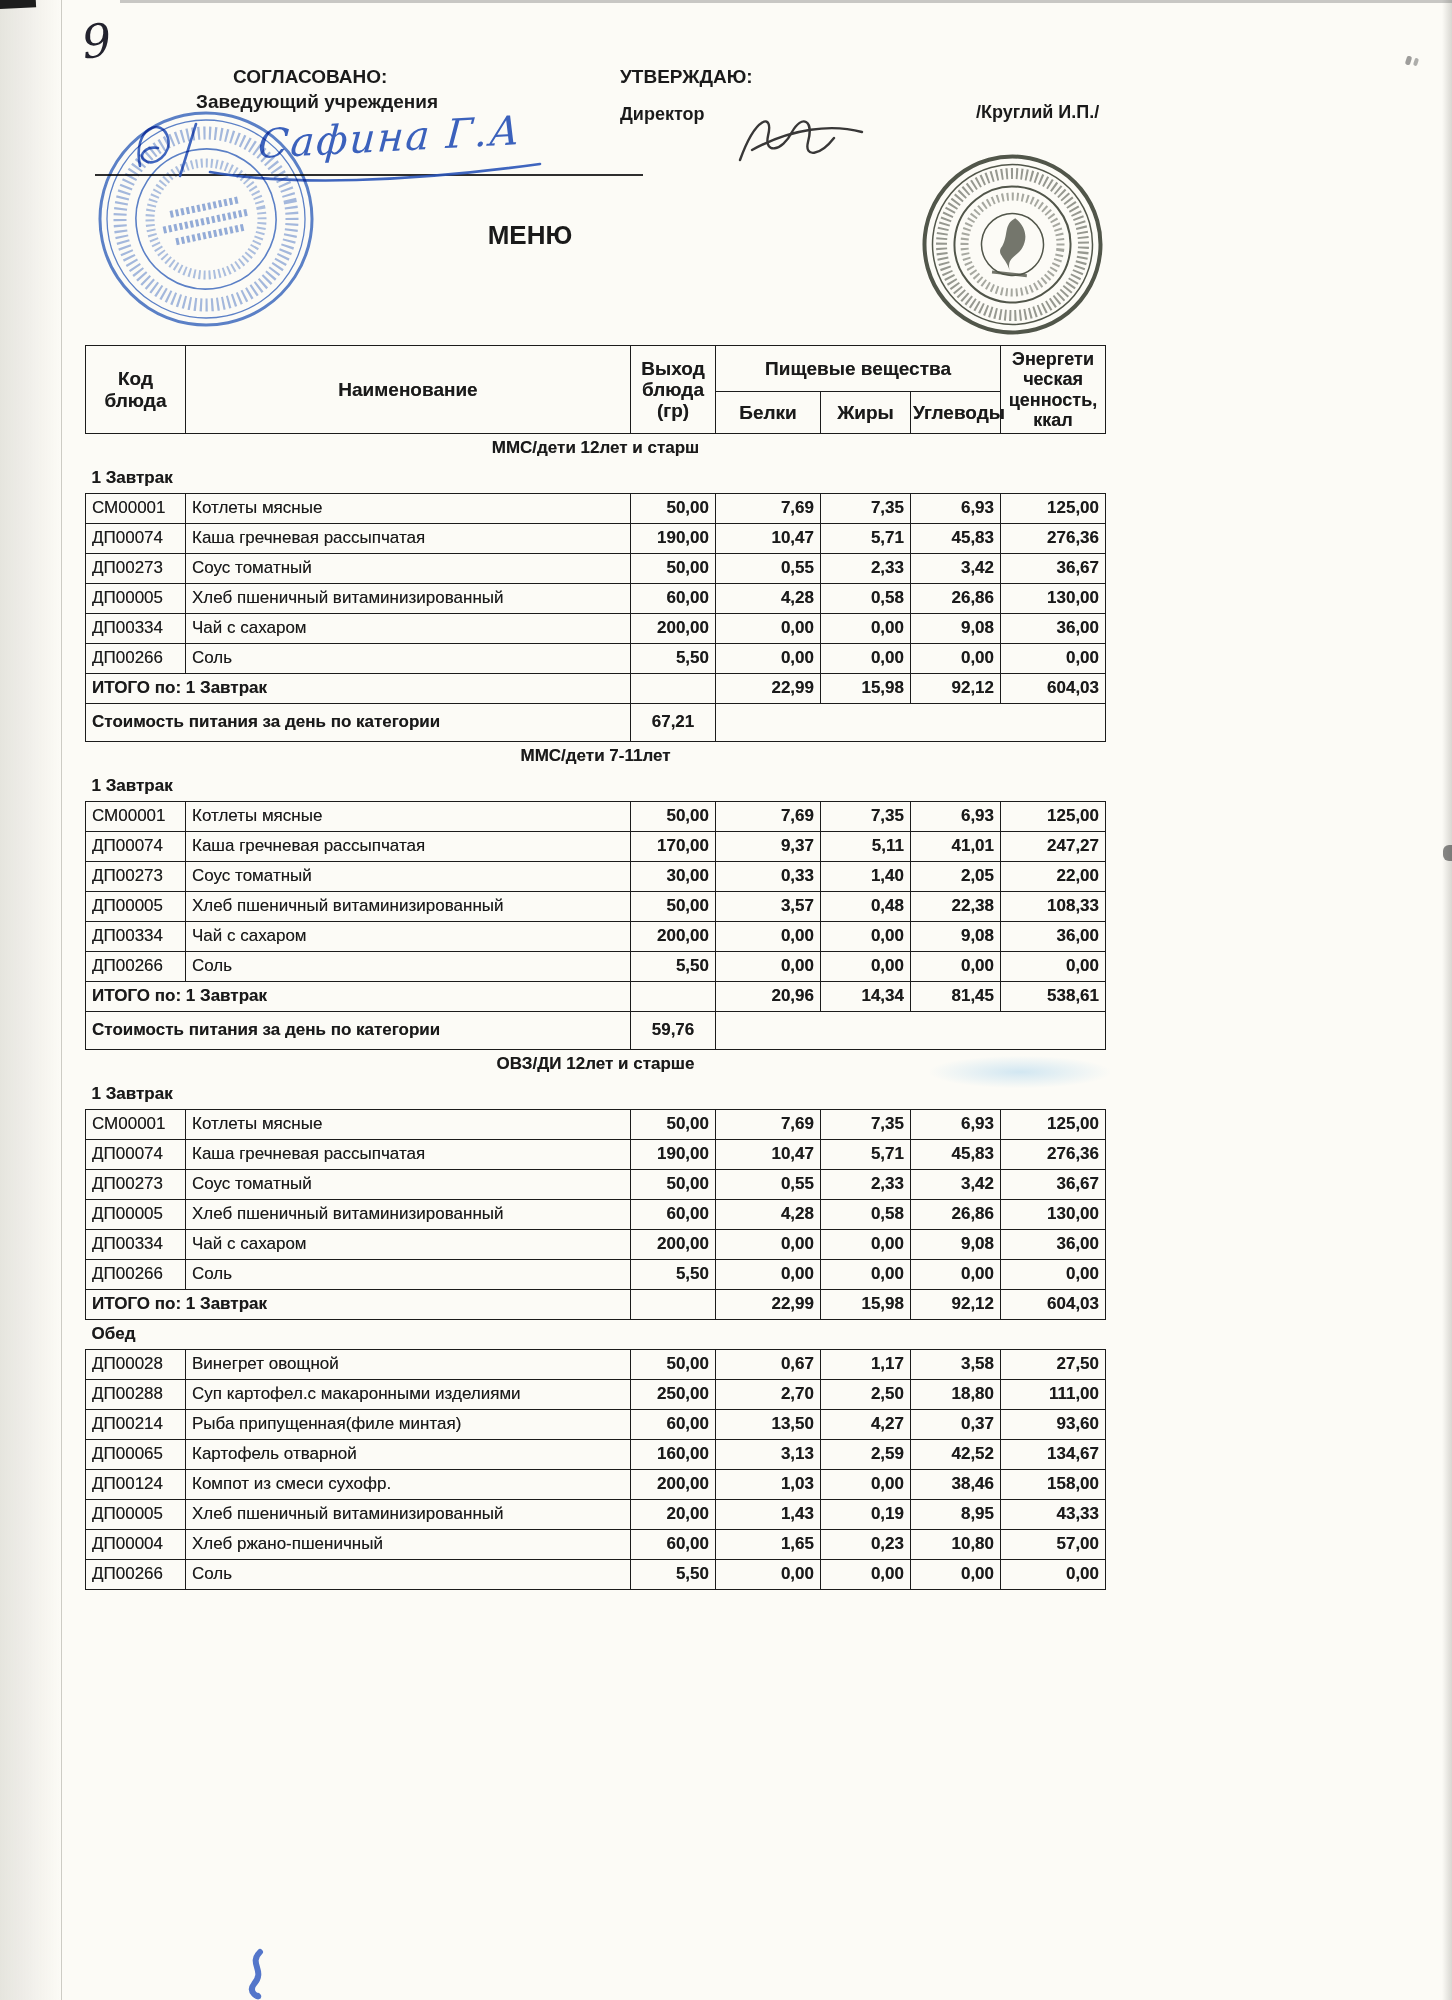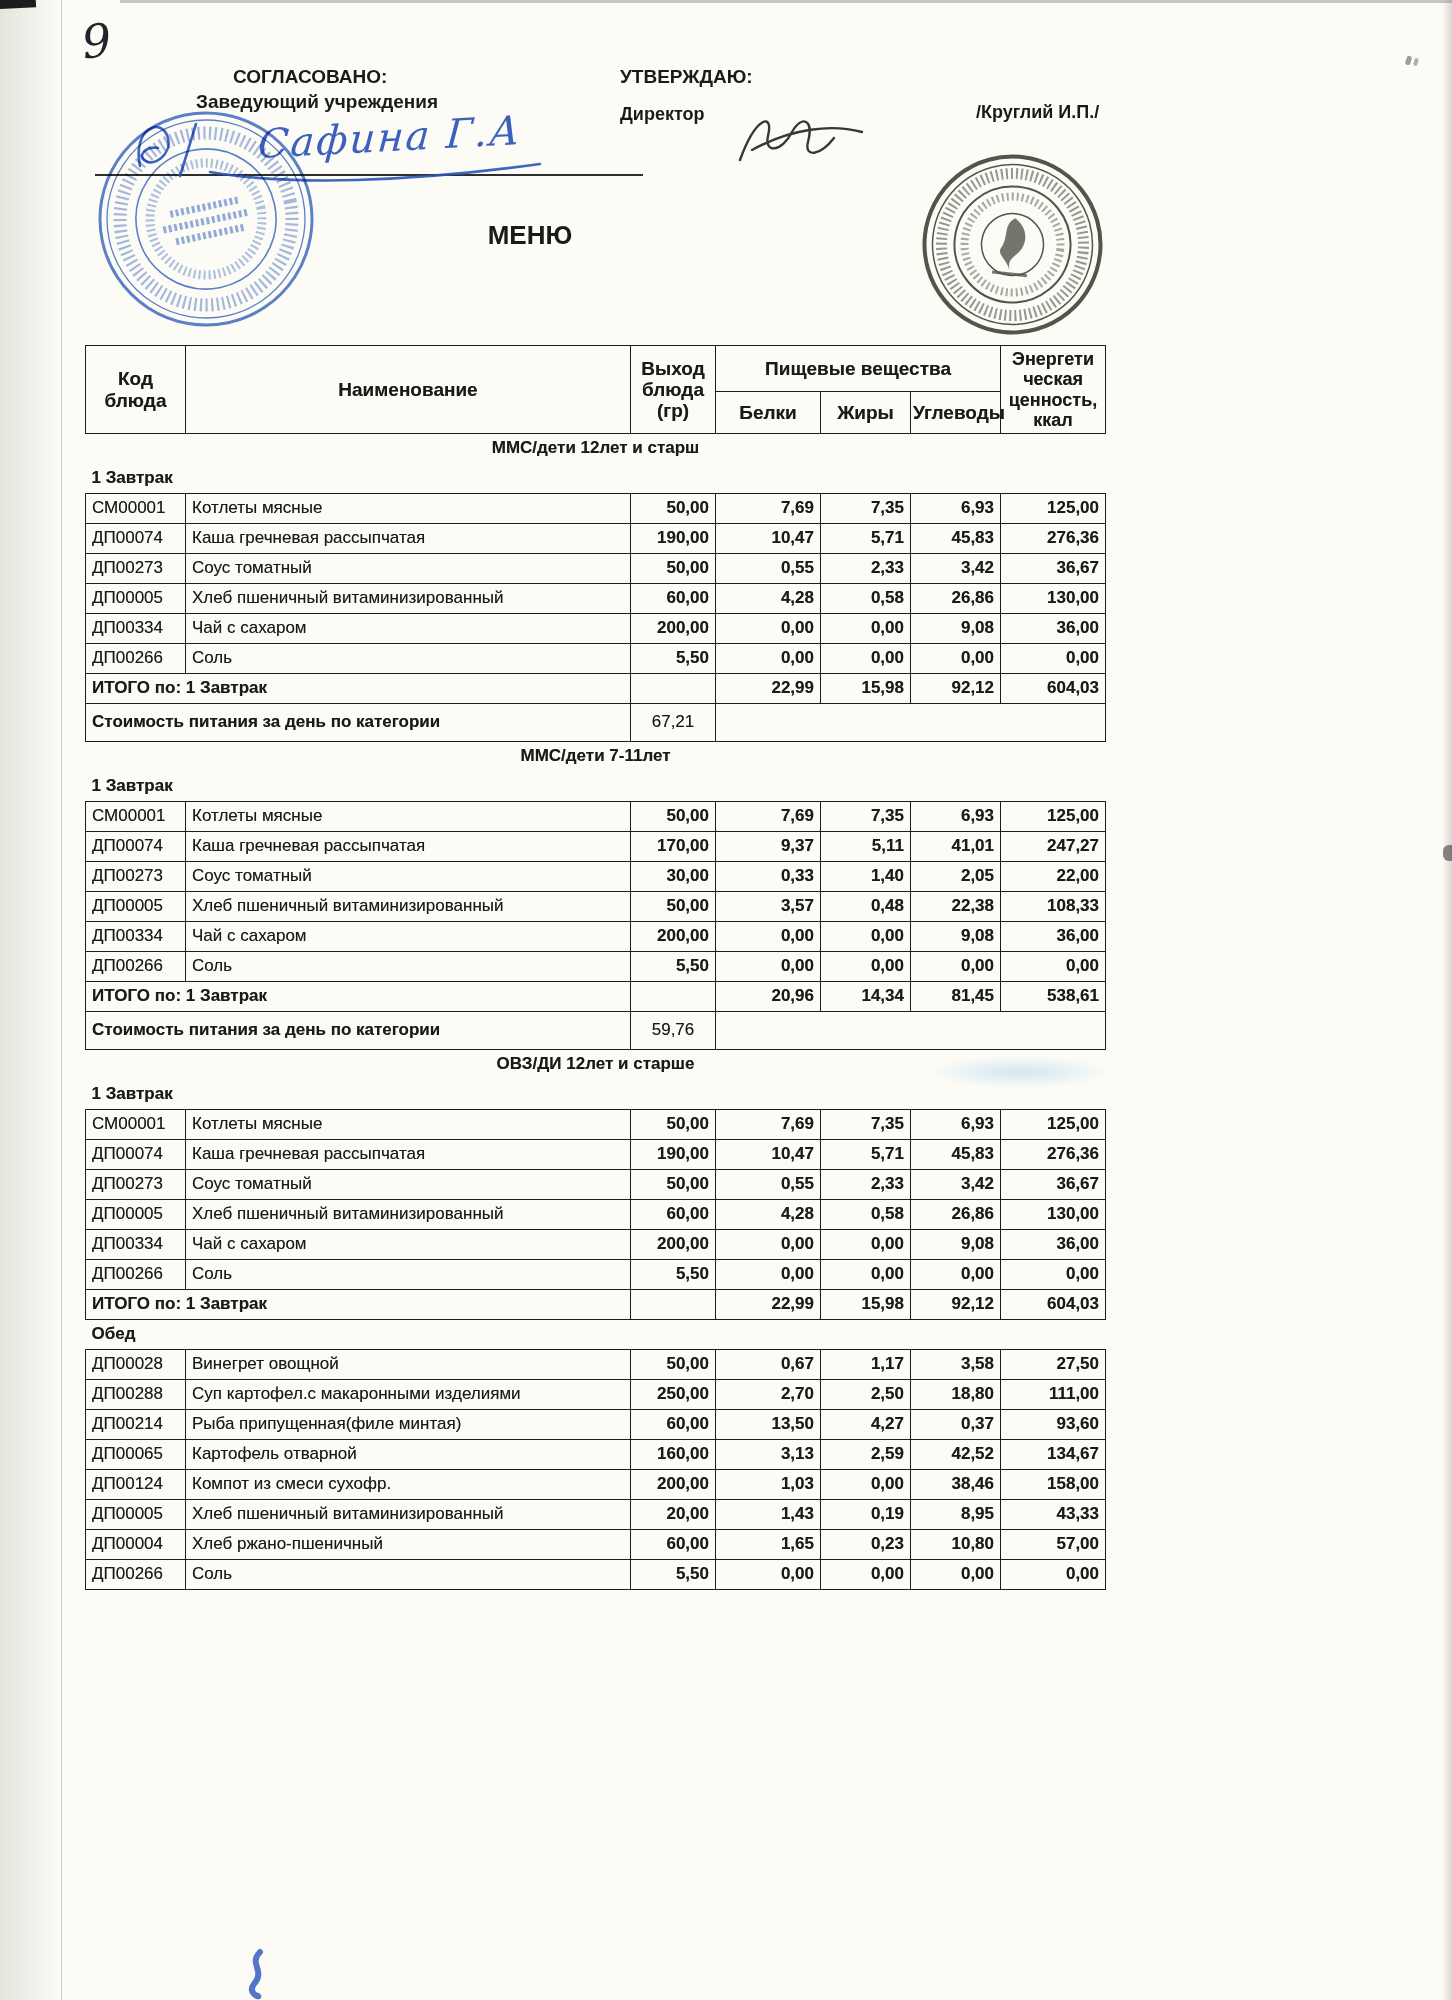--- a/index.html
+++ b/index.html
@@ -64,21 +64,21 @@
   .menu-table td { border: 1.7px solid #1c1c1c; font-size: 17px; height: 30px;
     padding: 2px 6px; vertical-align: middle; line-height: 1.1; overflow: hidden; }
   .menu-table tr.plain td { border: none; margin-top: 29px; }
   .category-title { text-align: center; font-weight: bold; font-size: 19px; height: 28px; }
   .meal-title { font-weight: bold; font-size: 18px; height: 26px; padding-left: 12px; }
   .c-code { padding-left: 5px; }
   .c-num { text-align: right; font-weight: bold; padding-right: 7px; }
   .c-total-label { font-weight: bold; padding-left: 5px; }
   .cost-row td { height: 38px; }
   .c-cost-label { font-weight: bold; font-size: 21px; padding-left: 5px; }
-  .c-cost-value { font-weight: normal; font-size: 21px; text-align: center; }
+  .c-cost-value { font-weight: bold; font-size: 21px; text-align: center; }
 </style>
 </head>
 <body>
 
 <div class="page">
 
   <div class="left-shade"></div>
   <div class="right-shade"></div>
   <div class="top-edge"></div>
   <div class="corner-mark"></div>

